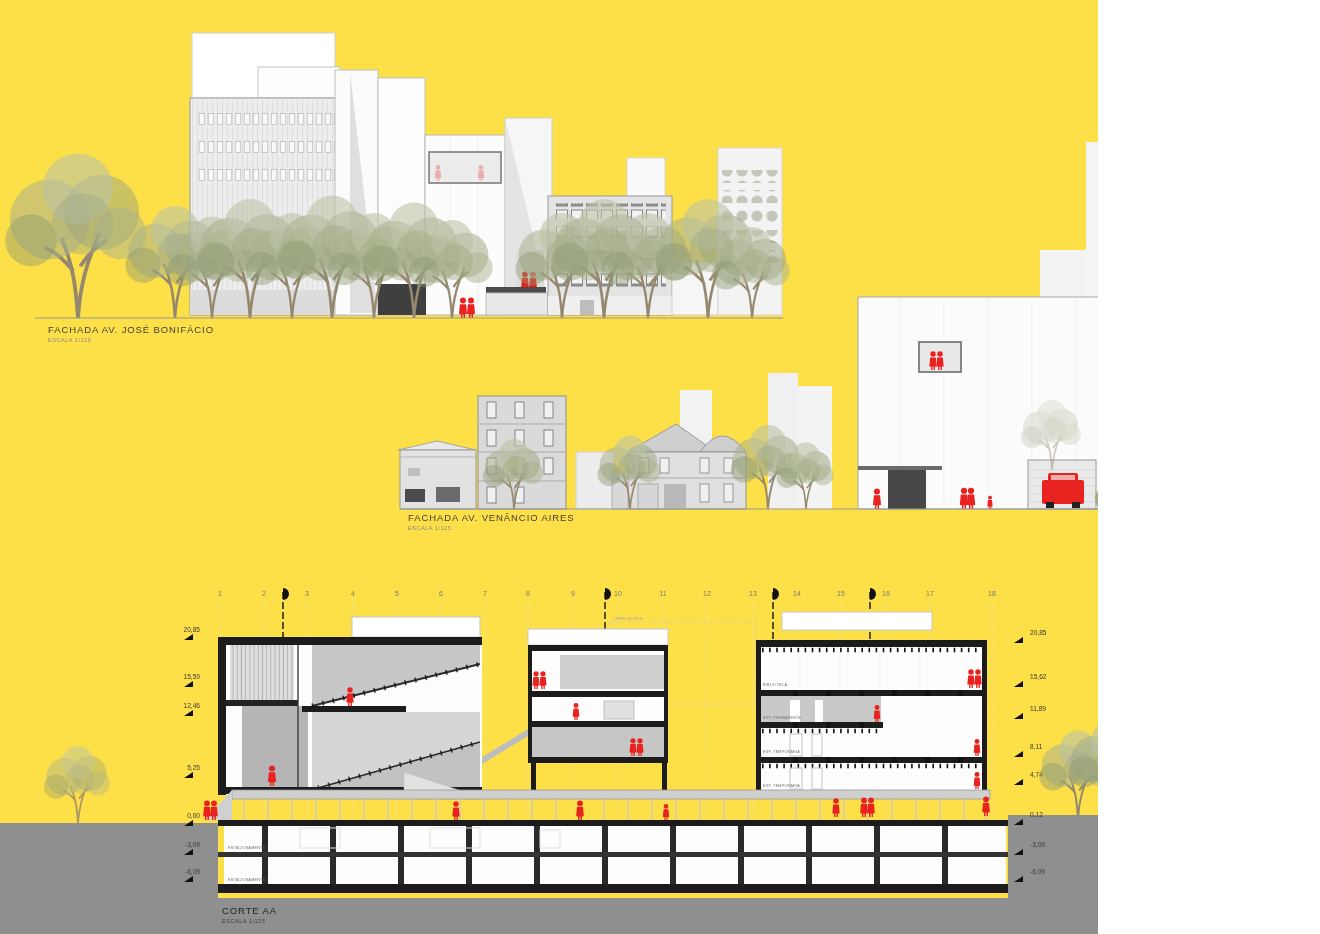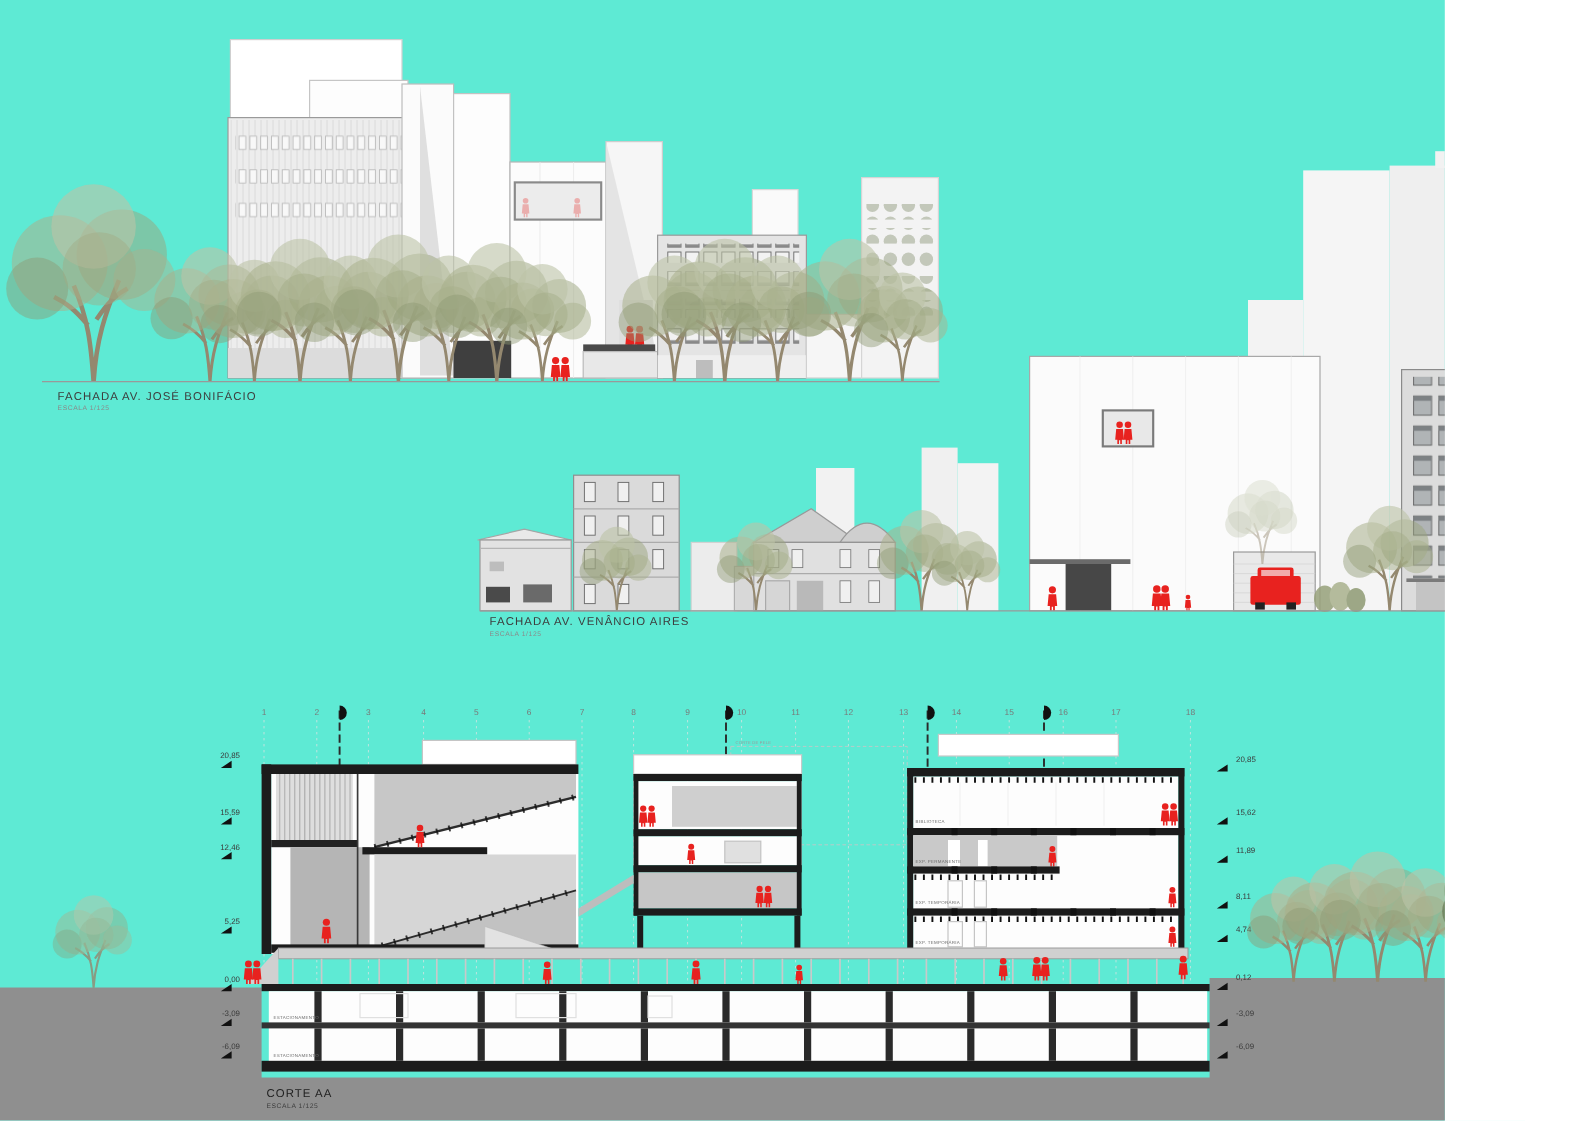--- a/index.html
+++ b/index.html
@@ -1,16 +1,16 @@
 <!DOCTYPE html>
 <html><head>
 <meta charset="utf-8">
 <style>
   html,body{margin:0;padding:0;background:#fff;}
-  .canvas{position:relative;width:1204px;height:934px;background:#5eead4;overflow:hidden;}
+  .canvas{position:relative;width:1098px;height:934px;background:#fde047;overflow:hidden;}
   svg{position:absolute;inset:0;}
   text{font-family:"Liberation Sans","DejaVu Sans",sans-serif;}
   .title{font-size:9.5px;fill:#3d3d3d;letter-spacing:.9px;}
   .scalelbl{font-size:5.6px;fill:#8a8a8a;letter-spacing:.5px;}
   .title-dark{font-size:9.5px;fill:#1f1f1f;letter-spacing:.9px;}
   .scalelbl-dark{font-size:5.6px;fill:#3f3f3f;letter-spacing:.5px;}
   .grid-num{font-size:7px;fill:#787878;text-anchor:middle;}
   .level{font-size:6.6px;fill:#3a3a3a;}
   .lvl-l{text-anchor:end;}
   .room{font-size:3.7px;fill:#6f6f6f;letter-spacing:.25px;}

